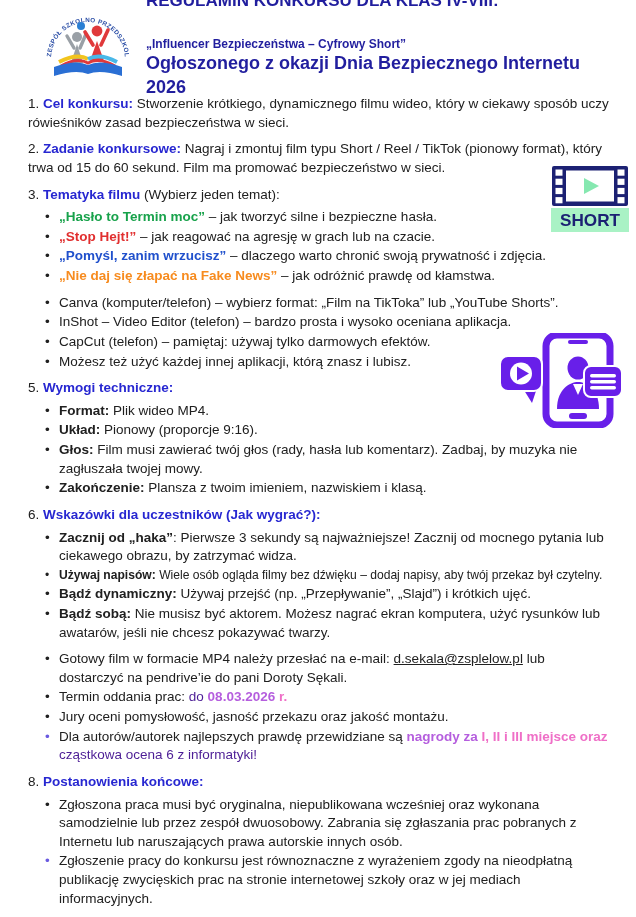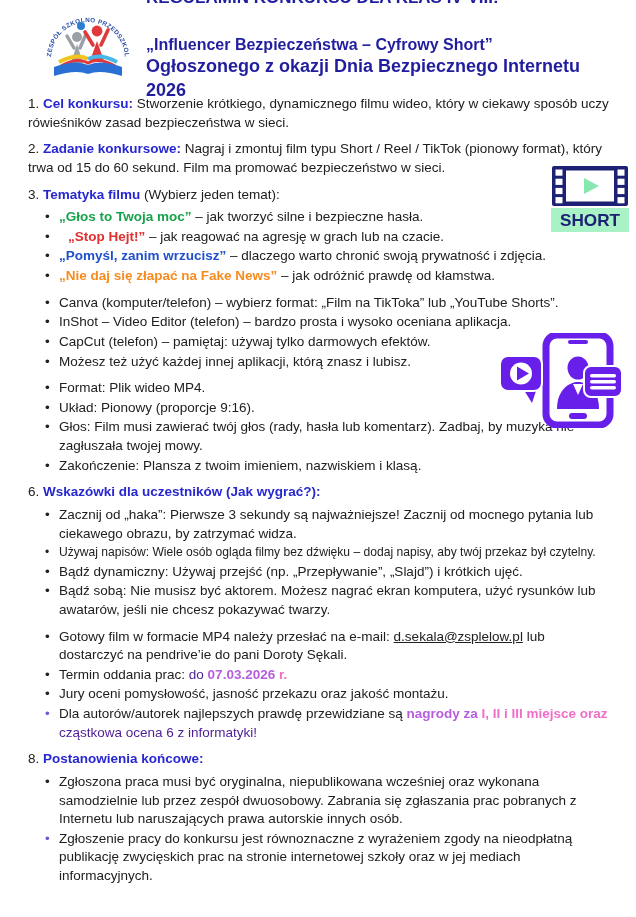--- a/index.html
+++ b/index.html
@@ -4,37 +4,37 @@
 <style>
   html,body{margin:0;padding:0;background:#ffffff;}
   .page{position:relative;width:636px;height:917px;overflow:hidden;background:#fff;
         font-family:"Liberation Sans",sans-serif;color:#202020;}
   .content{padding:3px 26px 0 28px;}
   
   .header{display:flex;align-items:center;gap:10px;height:84px;}
   .logo{flex:0 0 96px;margin-left:12px;}
   .titles{flex:1;text-align:left;color:#211e9e;font-weight:bold;line-height:1.32;}
   .t1{font-size:17px;}
-  .t2{font-size:16px;margin-top:24px;}
+  .t2{font-size:12px;margin-top:24px;}
   .t3{font-size:18px;}
   
   .section{margin-top:8px;}
   .lead{margin:0;font-size:13.5px;line-height:1.38;}
   .bullets{margin:4px 0 0 16px;}
   .item{display:flex;font-size:13.5px;line-height:1.38;margin:0 0 1px 0;}
   .item.small{font-size:12.1px;line-height:1.45;}
   .marker{flex:0 0 14px;width:14px;padding-left:1px;color:#202020;}
   .marker.blue{color:#6a5ae0;}
   .itext{flex:1;}
   
   .seg-plain{}
-  .seg-bold{font-weight:normal;}
+  .seg-bold{font-weight:bold;}
   .seg-head{color:#2727d1;font-weight:bold;}
   .seg-green{color:#18a24b;font-weight:bold;}
-  .seg-red{color:#e12f2f;font-weight:bold;margin-left:9px;}
+  .seg-red{color:#e12f2f;font-weight:bold;}
   .seg-blue{color:#2050cc;font-weight:bold;}
   .seg-orange{color:#f78b1e;font-weight:bold;margin-top:48px;}
   .seg-link{text-decoration:underline;cursor:pointer;}
   .seg-violet{color:#4c1d95;font-weight:normal;}
   .seg-orchid{color:#b55ede;font-weight:bold;}
   .seg-pink{color:#ef6fc7;font-weight:bold;}
   
   .film-icon{position:absolute;left:551px;top:166px;}
   .phone-icon{position:absolute;left:498px;top:333px;}
 </style>
@@ -89,21 +89,21 @@
           <p class="lead"><span>1. </span><span class="seg-head">Cel konkursu:</span><span class="seg-plain"> Stworzenie krótkiego, dynamicznego filmu wideo, który w ciekawy sposób uczy rówieśników zasad bezpieczeństwa w sieci.</span></p>
         </div>
         <div class="section">
           <p class="lead"><span>2. </span><span class="seg-head">Zadanie konkursowe:</span><span class="seg-plain"> Nagraj i zmontuj film typu Short / Reel / TikTok (pionowy format), który trwa od 15 do 60 sekund. Film ma promować bezpieczeństwo w sieci.</span></p>
         </div>
         <div class="section">
           <p class="lead"><span>3. </span><span class="seg-head">Tematyka filmu</span><span class="seg-plain"> (Wybierz jeden temat):</span></p>
           <div class="bullets">
             <div class="item">
               <span class="marker">•</span>
-              <span class="itext"><span class="seg-green">„Głos to Twoja moc”</span><span class="seg-plain"> – jak tworzyć silne i bezpieczne hasła.</span></span>
+              <span class="itext"><span class="seg-green">„Hasło to Termin moc”</span><span class="seg-plain"> – jak tworzyć silne i bezpieczne hasła.</span></span>
             </div>
             <div class="item">
               <span class="marker">•</span>
               <span class="itext"><span class="seg-red">„Stop Hejt!”</span><span class="seg-plain"> – jak reagować na agresję w grach lub na czacie.</span></span>
             </div>
             <div class="item">
               <span class="marker">•</span>
               <span class="itext"><span class="seg-blue">„Pomyśl, zanim wrzucisz”</span><span class="seg-plain"> – dlaczego warto chronić swoją prywatność i zdjęcia.</span></span>
             </div>
             <div class="item">
@@ -126,20 +126,21 @@
               <span class="marker">•</span>
               <span class="itext"><span class="seg-plain">CapCut (telefon) – pamiętaj: używaj tylko darmowych efektów.</span></span>
             </div>
             <div class="item">
               <span class="marker">•</span>
               <span class="itext"><span class="seg-plain">Możesz też użyć każdej innej aplikacji, którą znasz i lubisz.</span></span>
             </div>
           </div>
         </div>
         <div class="section">
+          <p class="lead"><span>5. </span><span class="seg-head">Wymogi techniczne:</span></p>
           <div class="bullets">
             <div class="item">
               <span class="marker">•</span>
               <span class="itext"><span class="seg-bold">Format:</span><span class="seg-plain"> Plik wideo MP4.</span></span>
             </div>
             <div class="item">
               <span class="marker">•</span>
               <span class="itext"><span class="seg-bold">Układ:</span><span class="seg-plain"> Pionowy (proporcje 9:16).</span></span>
             </div>
             <div class="item">
@@ -174,21 +175,21 @@
           </div>
         </div>
         <div class="section">
           <div class="bullets">
             <div class="item">
               <span class="marker">•</span>
               <span class="itext"><span class="seg-plain">Gotowy film w formacie MP4 należy przesłać na e-mail: </span><span class="seg-link">d.sekala@zsplelow.pl</span><span class="seg-plain"> lub dostarczyć na pendrive’ie do pani Doroty Sękali.</span></span>
             </div>
             <div class="item">
               <span class="marker">•</span>
-              <span class="itext"><span class="seg-plain">Termin oddania prac: </span><span class="seg-violet">do </span><span class="seg-orchid">07.03.2026 </span><span class="seg-pink">r.</span></span>
+              <span class="itext"><span class="seg-plain">Termin oddania prac: </span><span class="seg-violet">do </span><span class="seg-orchid">08.03.2026 </span><span class="seg-pink">r.</span></span>
             </div>
             <div class="item">
               <span class="marker">•</span>
               <span class="itext"><span class="seg-plain">Jury oceni pomysłowość, jasność przekazu oraz jakość montażu.</span></span>
             </div>
             <div class="item">
               <span class="marker blue">•</span>
               <span class="itext"><span class="seg-plain">Dla autorów/autorek najlepszych prawdę przewidziane są </span><span class="seg-orchid">nagrody za </span><span class="seg-pink">I, II i III miejsce oraz </span><span class="seg-violet">cząstkowa ocena 6 z informatyki!</span></span>
             </div>
           </div>

